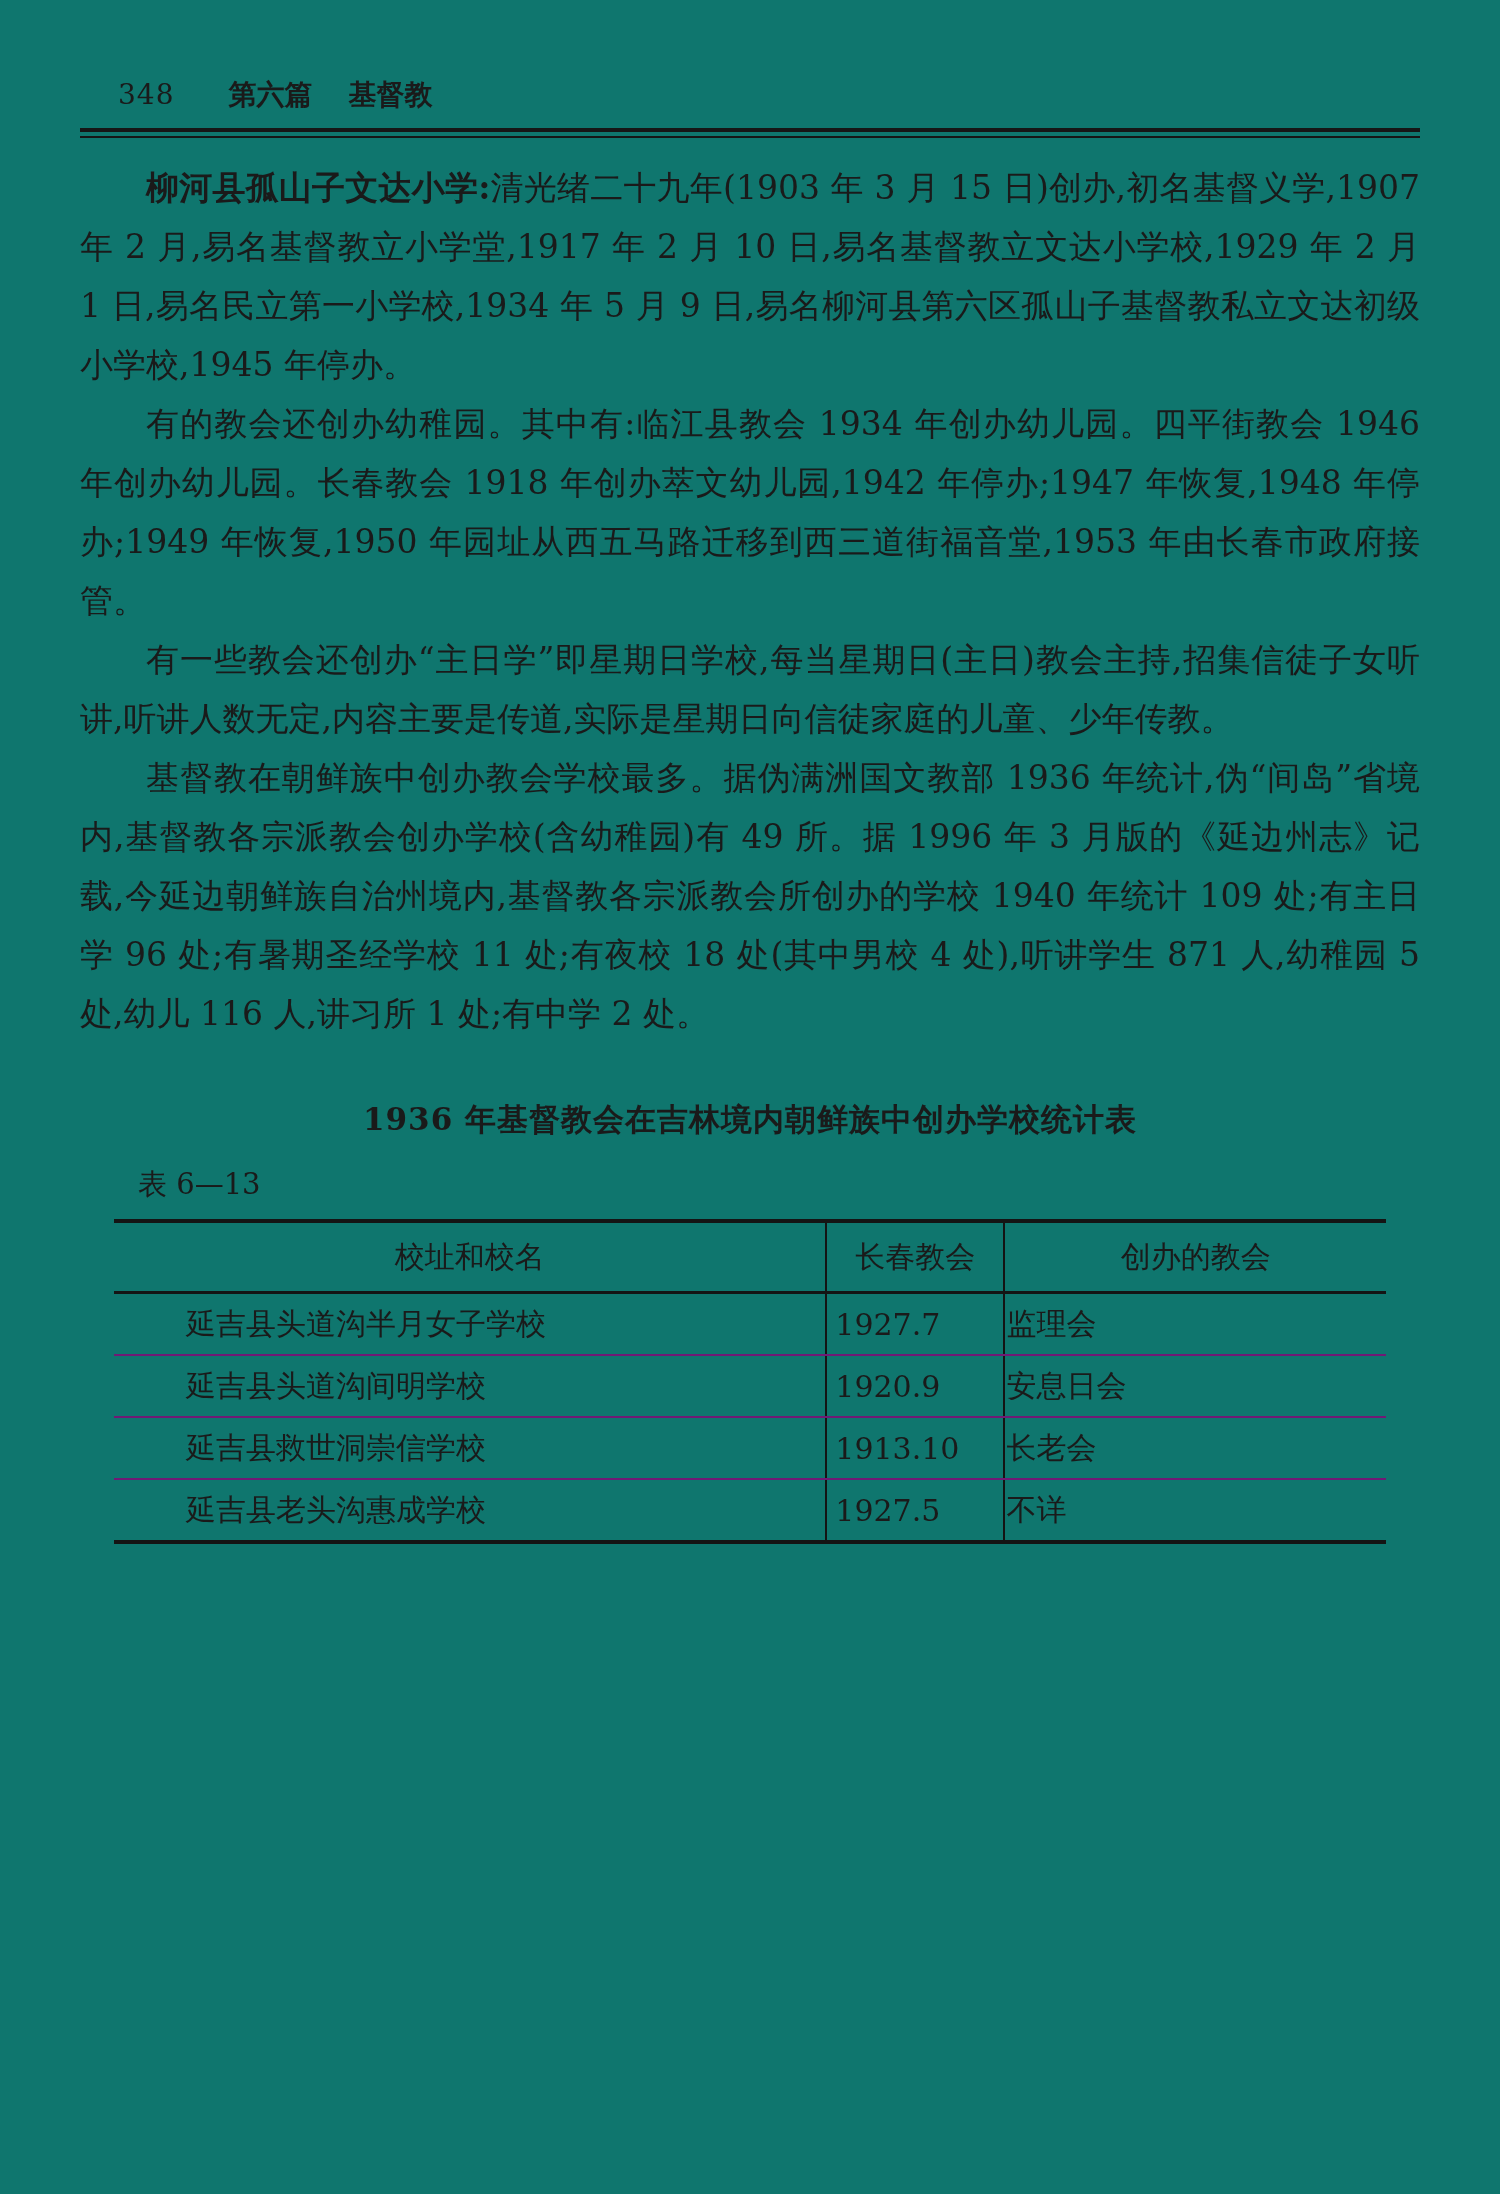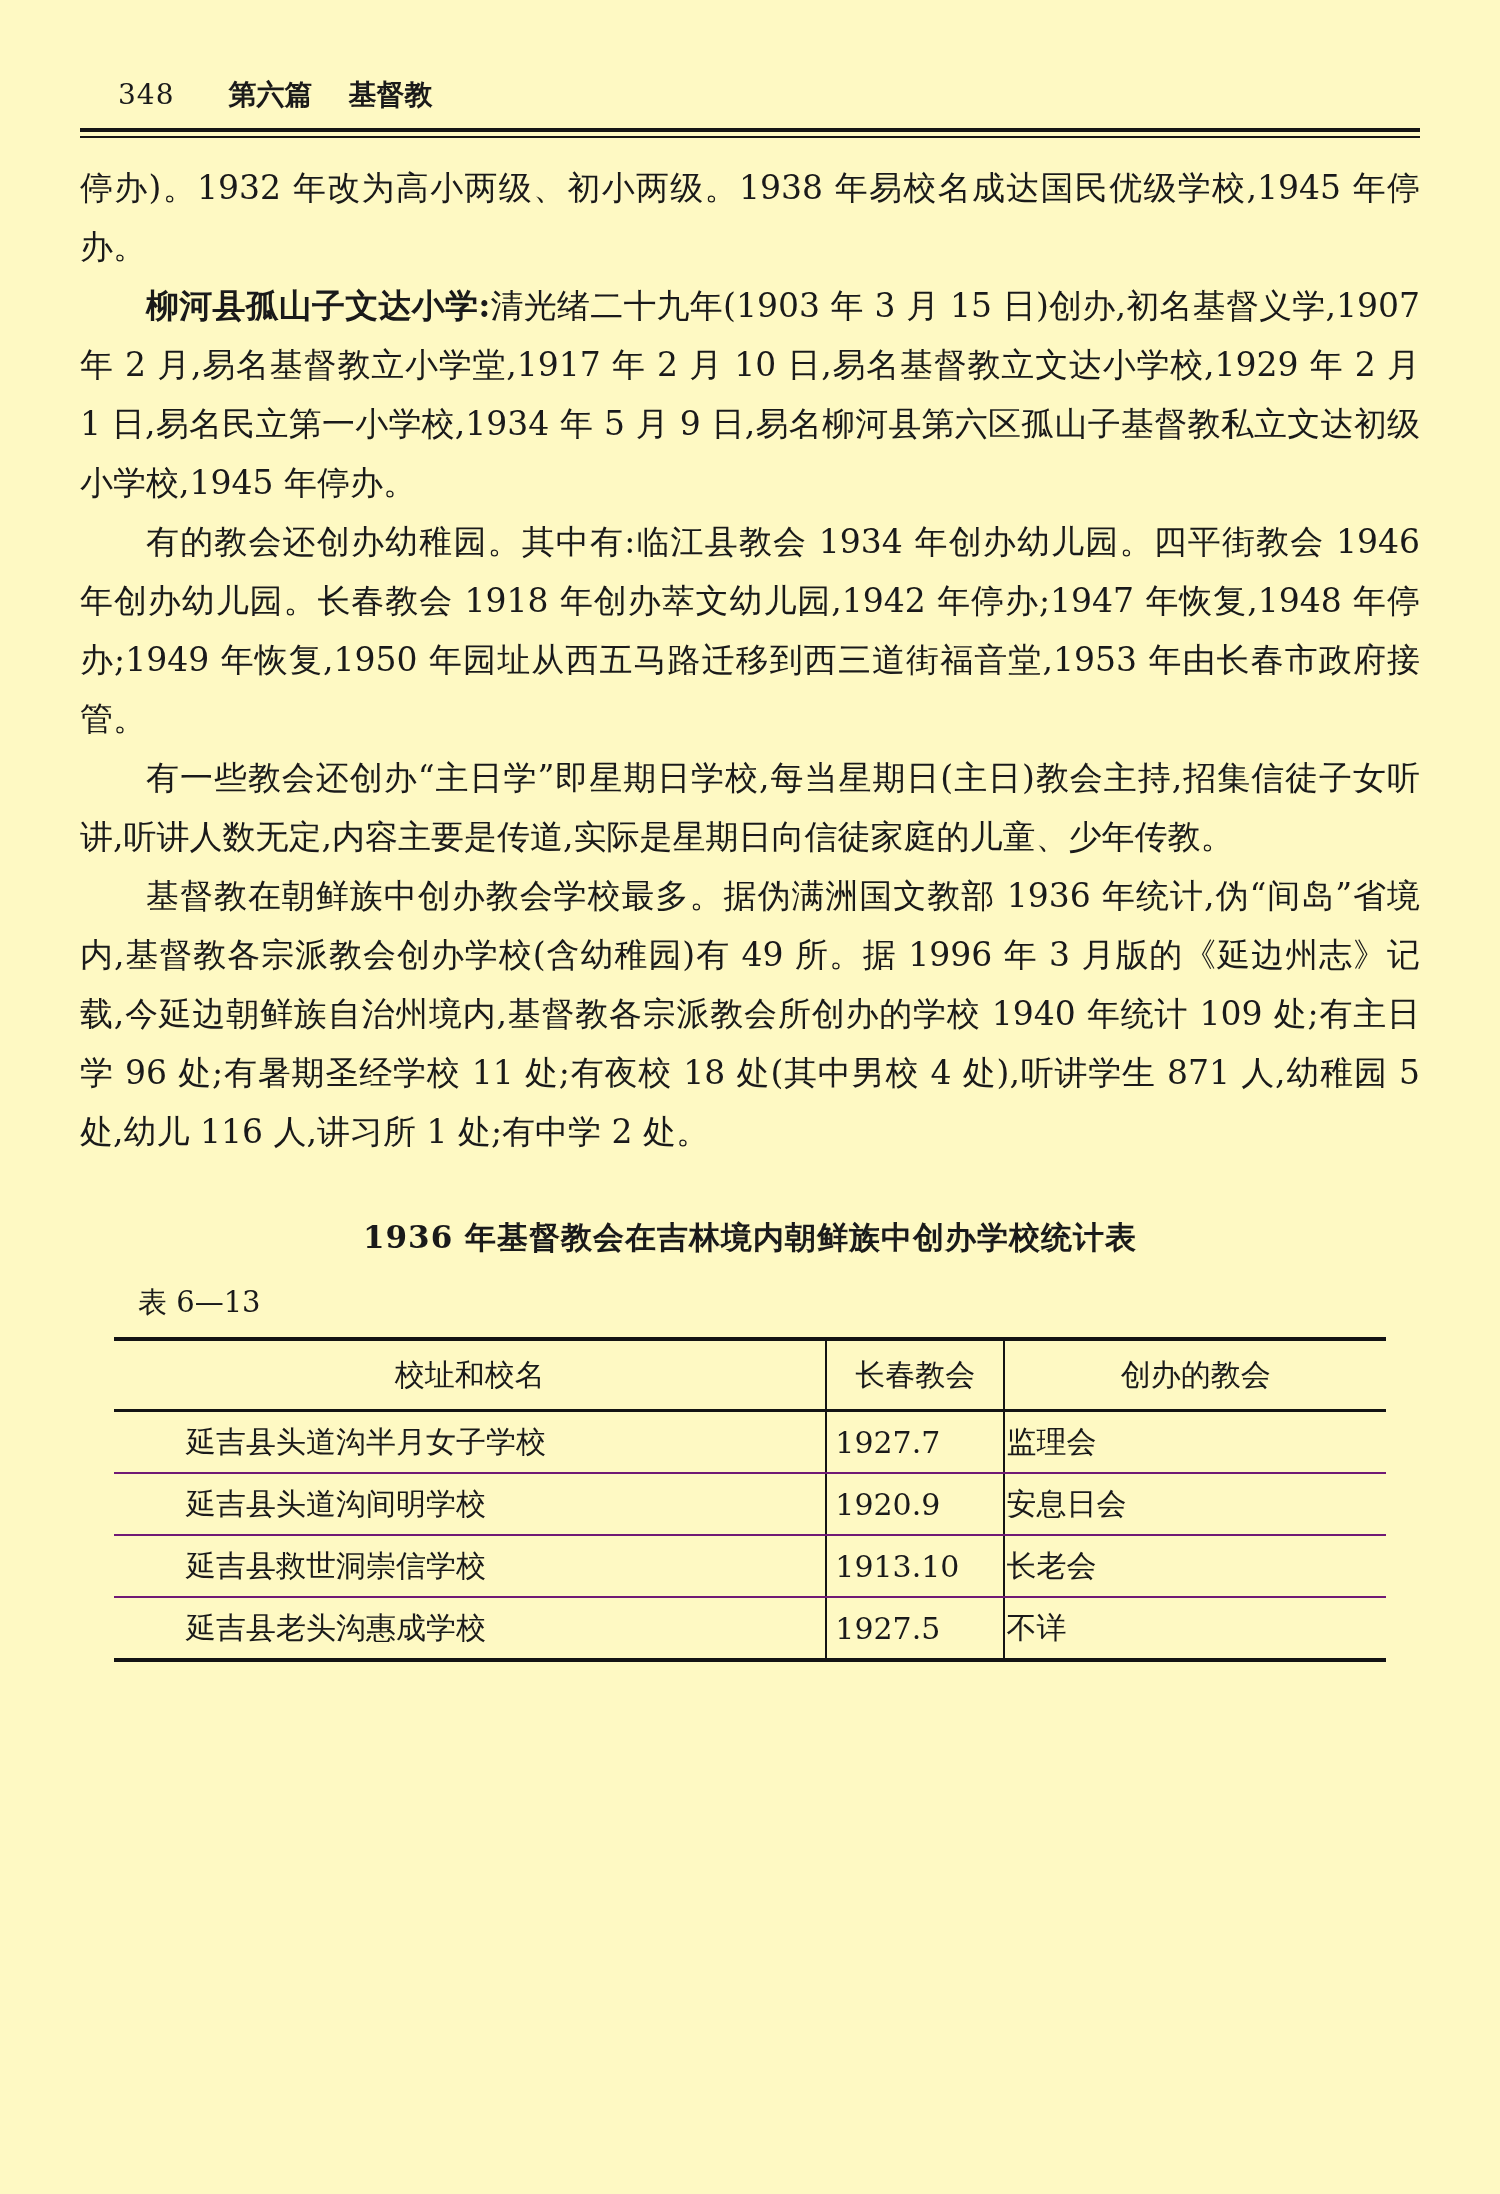--- a/index.html
+++ b/index.html
@@ -12,21 +12,21 @@
     height: 2194px;
     font-family: "DejaVu Serif", "Liberation Serif", serif;
     color: #1a1a1a;
     overflow: hidden;
   }
   .page {
     box-sizing: border-box;
     width: 1500px;
     height: 2194px;
     padding: 76px 80px 0 80px;
-    background: #fef9c3;
+    background: #0f766e;
   }
   
   .running-header {
     display: flex;
     align-items: baseline;
     font-size: 28px;
     padding-left: 38px;
     height: 38px;
   }
   .running-header .pagenum {
@@ -126,21 +126,20 @@
 
   <div class="running-header">
     <span class="pagenum">348</span>
     <span class="section">第六篇</span>
     <span class="booktitle">基督教</span>
   </div>
 
   <div class="header-rule"></div>
 
   <div class="body-text">
-    <p><b class="lead"></b><span>停办)。1932 年改为高小两级、初小两级。1938 年易校名成达国民优级学校,1945 年停办。</span></p>
     <p class="indent"><b class="lead">柳河县孤山子文达小学:</b><span>清光绪二十九年(1903 年 3 月 15 日)创办,初名基督义学,1907 年 2 月,易名基督教立小学堂,1917 年 2 月 10 日,易名基督教立文达小学校,1929 年 2 月 1 日,易名民立第一小学校,1934 年 5 月 9 日,易名柳河县第六区孤山子基督教私立文达初级小学校,1945 年停办。</span></p>
     <p class="indent"><b class="lead"></b><span>有的教会还创办幼稚园。其中有:临江县教会 1934 年创办幼儿园。四平街教会 1946 年创办幼儿园。长春教会 1918 年创办萃文幼儿园,1942 年停办;1947 年恢复,1948 年停办;1949 年恢复,1950 年园址从西五马路迁移到西三道街福音堂,1953 年由长春市政府接管。</span></p>
     <p class="indent"><b class="lead"></b><span>有一些教会还创办“主日学”即星期日学校,每当星期日(主日)教会主持,招集信徒子女听讲,听讲人数无定,内容主要是传道,实际是星期日向信徒家庭的儿童、少年传教。</span></p>
     <p class="indent"><b class="lead"></b><span>基督教在朝鲜族中创办教会学校最多。据伪满洲国文教部 1936 年统计,伪“间岛”省境内,基督教各宗派教会创办学校(含幼稚园)有 49 所。据 1996 年 3 月版的《延边州志》记载,今延边朝鲜族自治州境内,基督教各宗派教会所创办的学校 1940 年统计 109 处;有主日学 96 处;有暑期圣经学校 11 处;有夜校 18 处(其中男校 4 处),听讲学生 871 人,幼稚园 5 处,幼儿 116 人,讲习所 1 处;有中学 2 处。</span></p>
   </div>
 
   <div class="table-title">1936 年基督教会在吉林境内朝鲜族中创办学校统计表</div>
   <div class="table-label">表 6—13</div>
 
   <table class="stat-table">

